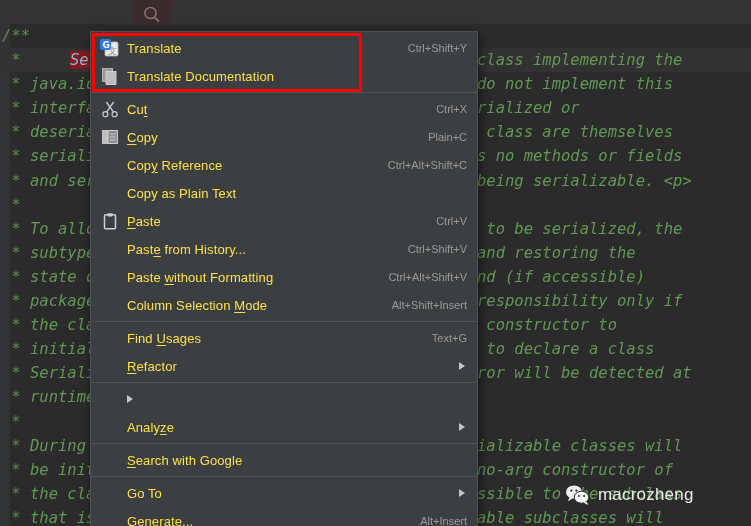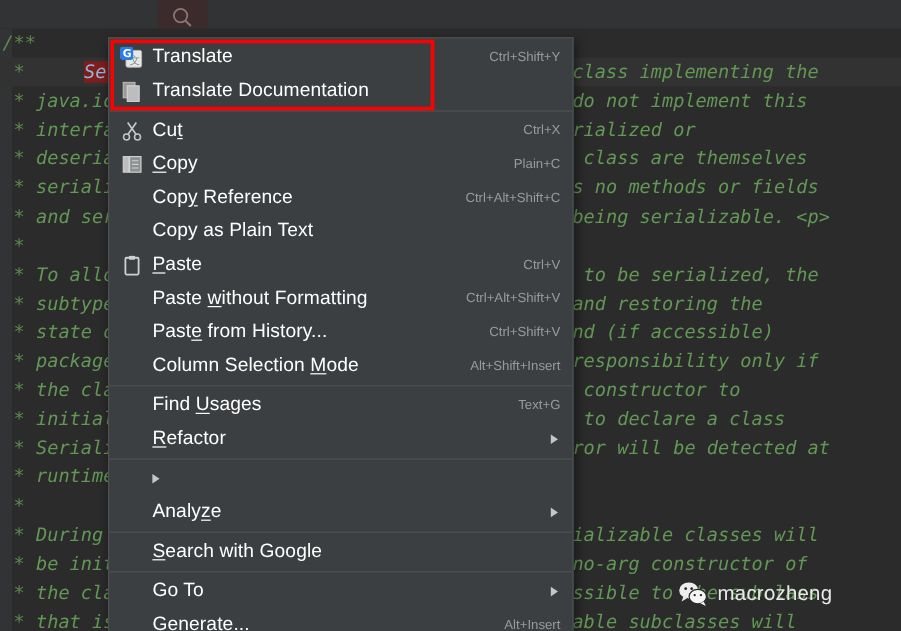--- a/index.html
+++ b/index.html
@@ -101,22 +101,22 @@
     white-space: nowrap;
   }
   .mi .ico {
     width: 24px; height: 18px;
     flex: 0 0 24px;
     position: relative;
     margin-right: 4px;
   }
   .mi .lbl {
     flex: 1 1 auto;
-    font-size: 16px;
-    color: #ffffff;
+    font-size: 13px;
+    color: #fde047;
     letter-spacing: 0.1px;
   }
   .mi .sc {
     flex: 0 0 auto;
     font-size: 11px;
     color: #9A9A9A;
     padding-left: 18px;
   }
   .mi .arrow {
     flex: 0 0 auto;
@@ -243,27 +243,27 @@
           <svg width="17" height="17" viewBox="0 0 17 17" class="paste-icon">
             <rect x="2.5" y="1.8" width="11" height="14" rx="1" fill="none" stroke="#D0D0D0" stroke-width="1.5"></rect>
             <rect x="5.4" y="0.2" width="5.2" height="3.2" rx="0.7" fill="#D0D0D0"></rect>
           </svg>
         </span>
         <span class="lbl"><span class="under">P</span>aste</span>
         <span class="sc">Ctrl+V</span>
       </div>
       <div class="mi">
         <span class="ico"></span>
+        <span class="lbl">Past<span class="under">e</span> from History...</span>
+        <span class="sc">Ctrl+Shift+V</span>
+      </div>
+      <div class="mi">
+        <span class="ico"></span>
         <span class="lbl">Paste <span class="under">w</span>ithout Formatting</span>
         <span class="sc">Ctrl+Alt+Shift+V</span>
-      </div>
-      <div class="mi">
-        <span class="ico"></span>
-        <span class="lbl">Past<span class="under">e</span> from History...</span>
-        <span class="sc">Ctrl+Shift+V</span>
       </div>
       <div class="mi">
         <span class="ico"></span>
         <span class="lbl">Column Selection <span class="under">M</span>ode</span>
         <span class="sc">Alt+Shift+Insert</span>
       </div>
       <div class="sep"></div>
       <div class="mi">
         <span class="ico"></span>
         <span class="lbl">Find <span class="under">U</span>sages</span>

